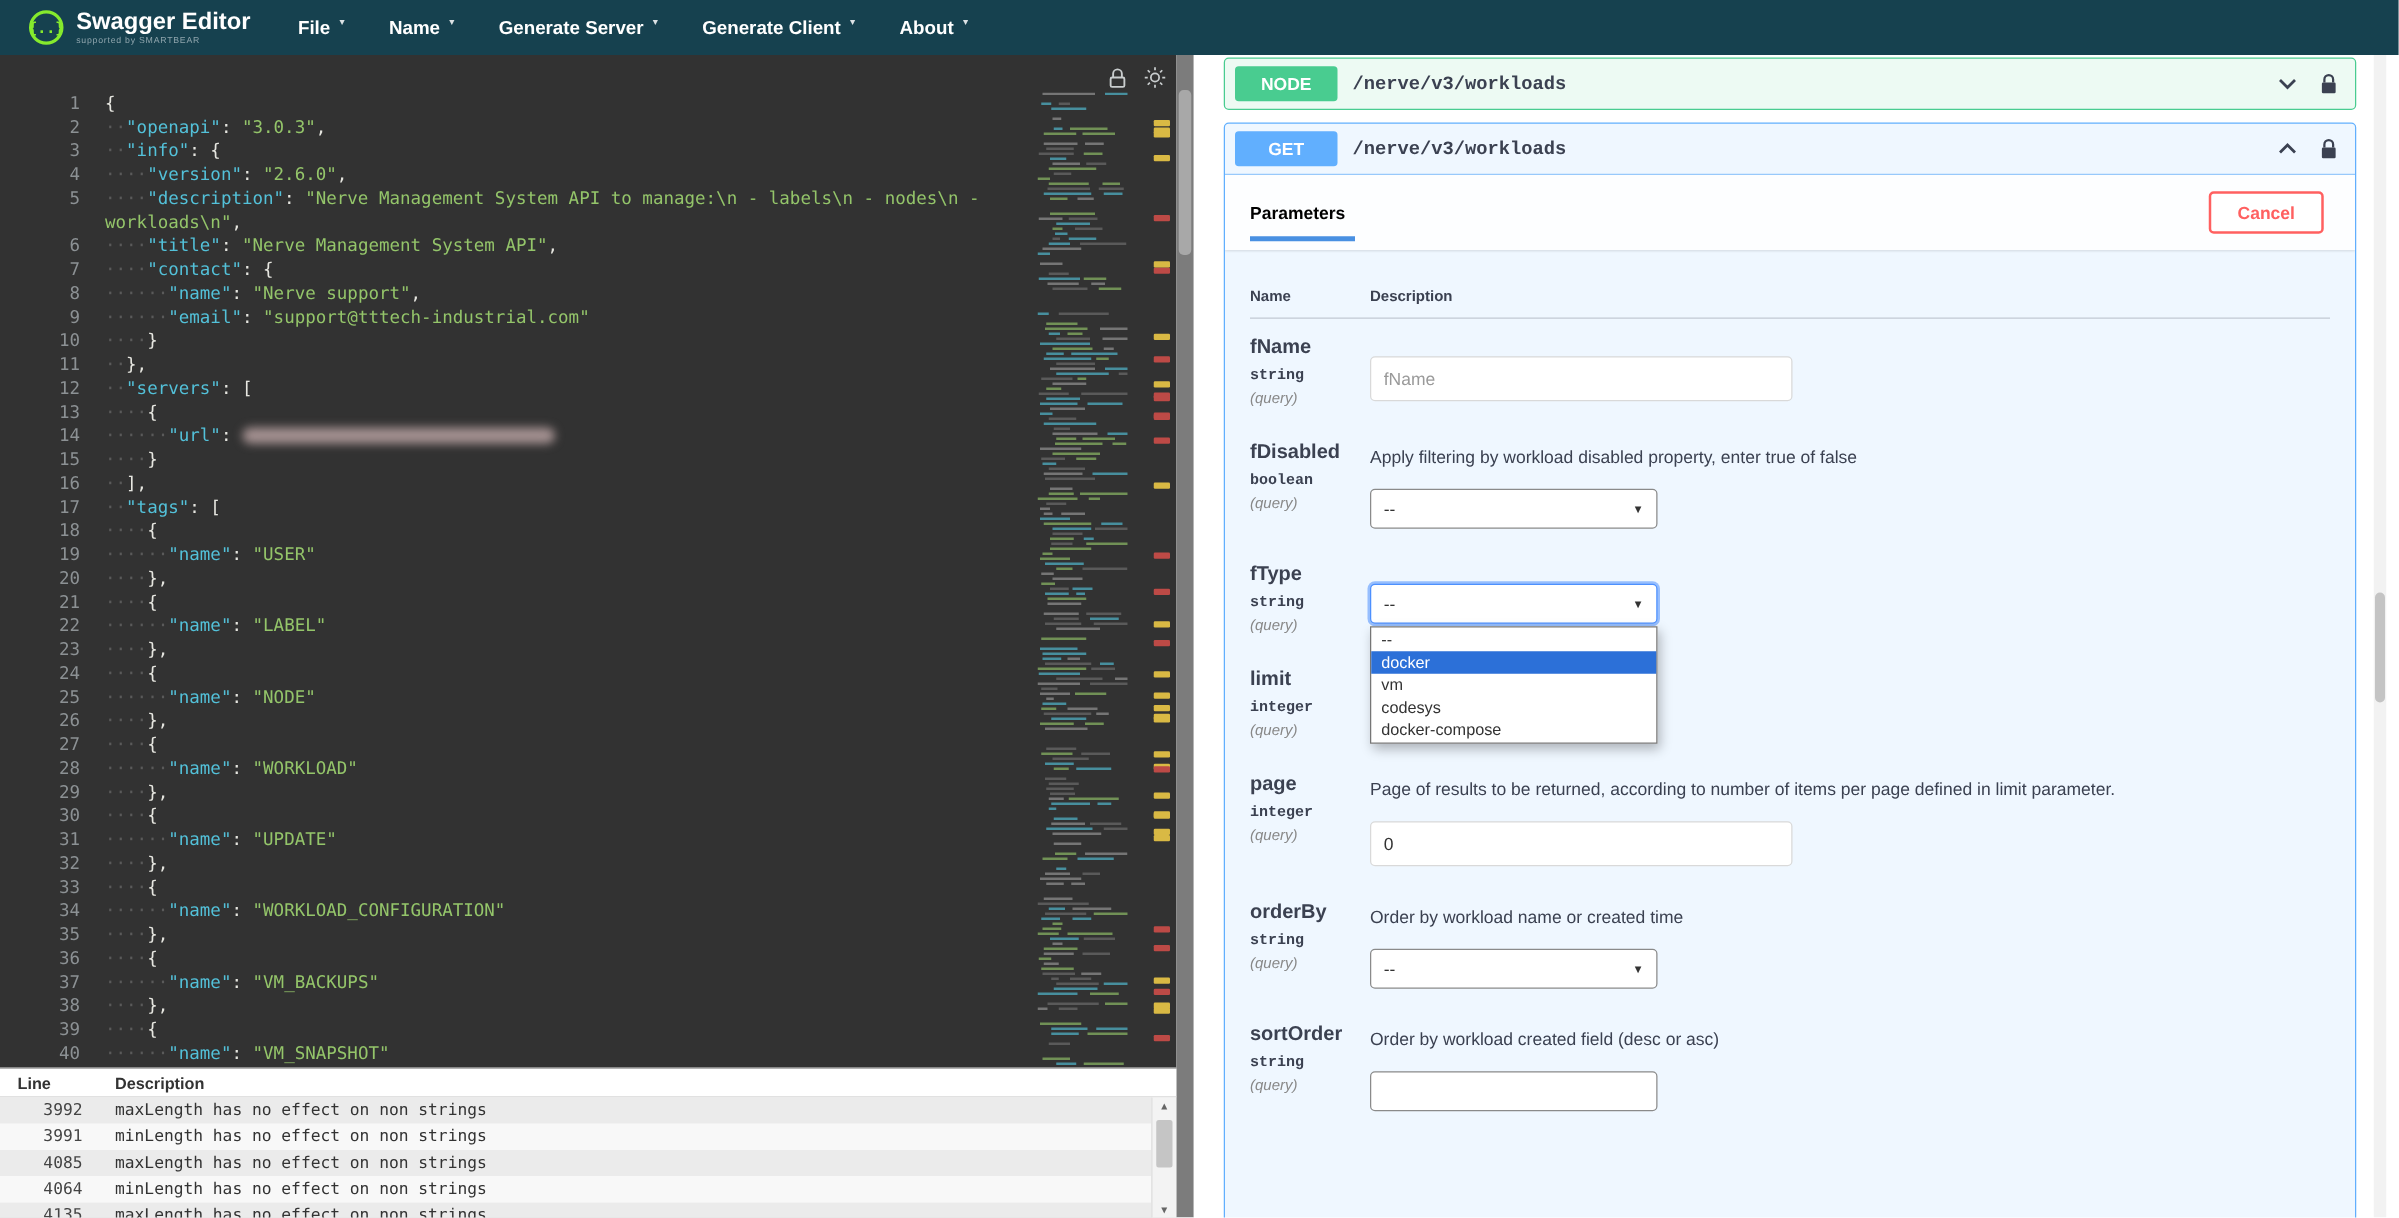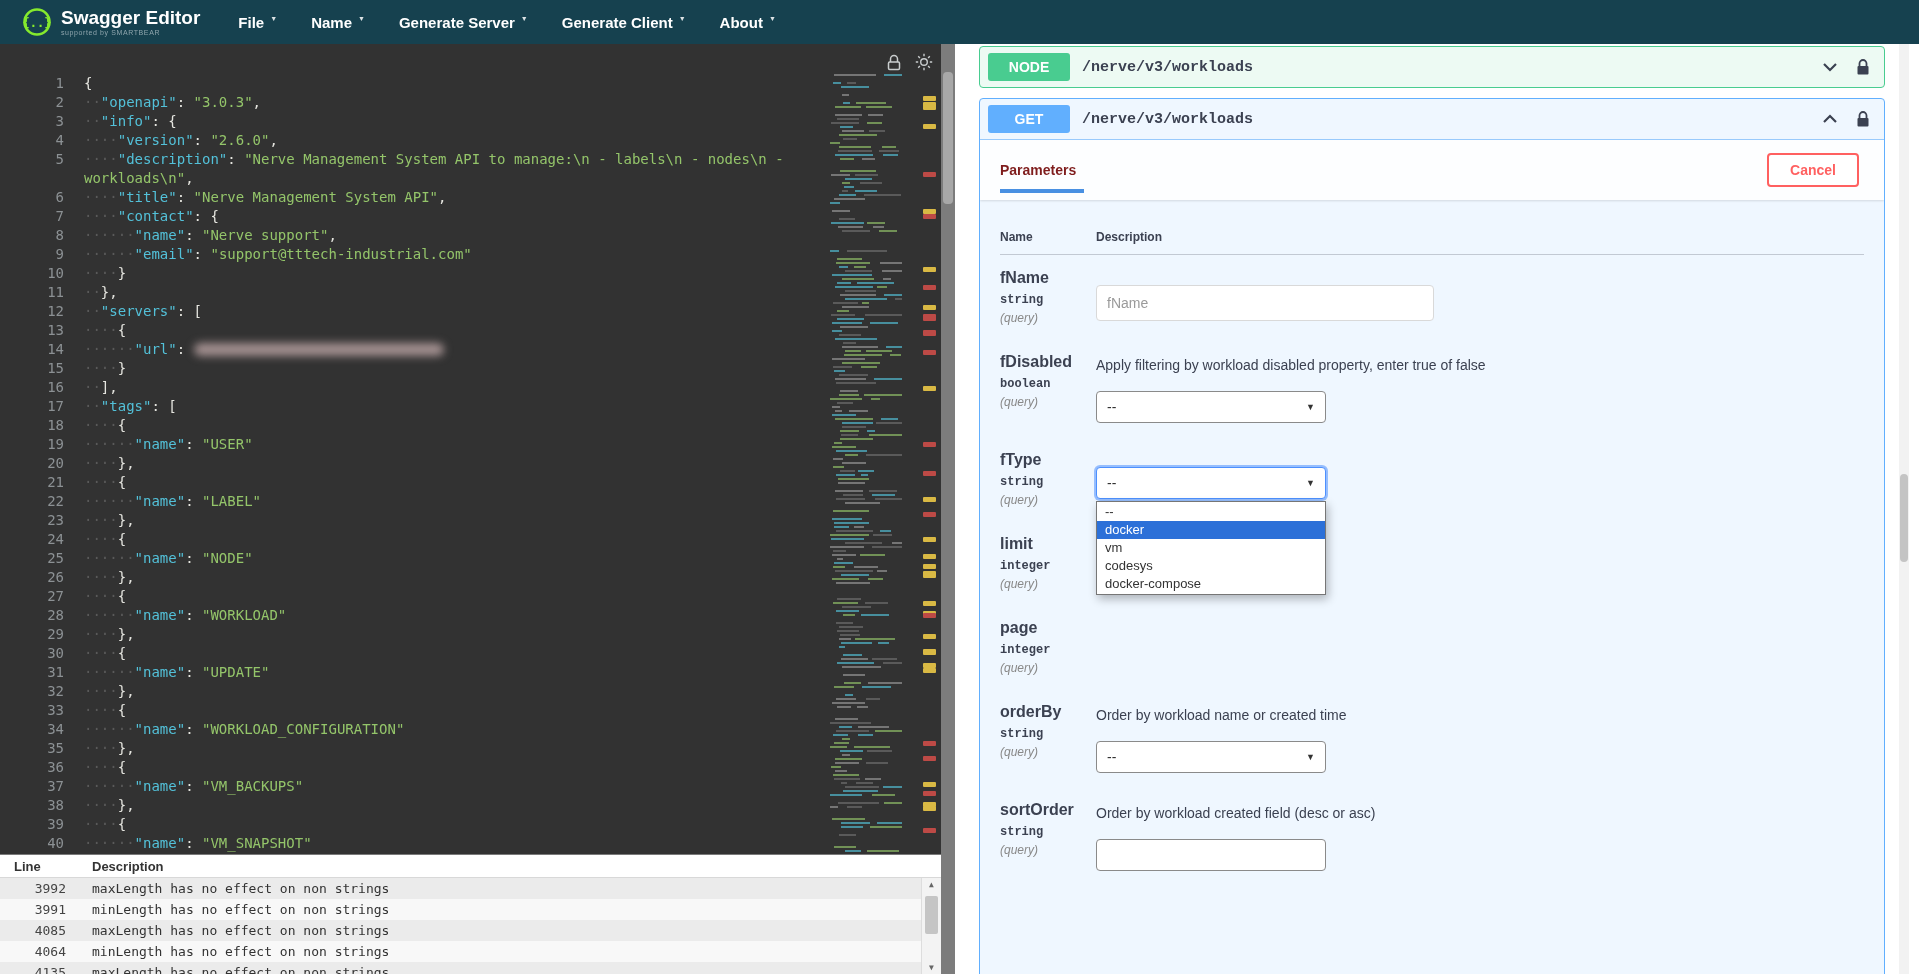--- a/index.html
+++ b/index.html
@@ -73,21 +73,21 @@
   .path{margin-left:12px;font-size:15px;font-weight:700;color:#3b4151;}
   .spacer{flex:1;}
   .op-icon{margin-left:18px;display:flex;align-items:center;}
   .opblock.get{margin-top:10px;height:900px;border:1px solid var(--get-blue);border-radius:4px;
     background:#eff7ff;overflow:hidden;}
   .op-head{height:40px;display:flex;align-items:center;padding:0 14px 0 8px;
     border-bottom:1px solid rgba(97,175,254,.6);}
   .op-desc{padding:25px 20px 18px;font-size:14px;color:#3b4151;}
   .sec-head{position:relative;height:60px;background:rgba(255,255,255,.85);
     box-shadow:0 1px 2px rgba(0,0,0,.12);display:flex;align-items:center;padding:0 25px 0 20px;}
-  .tab{font-size:14px;font-weight:700;color:#7f1d1d;}
+  .tab{font-size:14px;font-weight:700;color:#000000;}
   .tab-underline{position:absolute;left:20px;bottom:7px;width:84px;height:4px;background:var(--tab-underline);}
   .cancel-btn{margin-left:auto;width:92px;height:34px;background:#fff;border:2px solid var(--cancel-red);
     border-radius:4px;color:var(--cancel-red);font-size:14px;font-weight:700;font-family:"Liberation Sans",sans-serif;}
 
   .params{padding:0 20px;}
   .thead{display:grid;grid-template-columns:96px 1fr;padding:30px 0 10px;
     border-bottom:1px solid rgba(59,65,81,.25);font-size:12px;font-weight:700;color:#3b4151;}
   .prow{display:grid;grid-template-columns:96px 1fr;padding:14px 0;}
   .pname{font-size:16px;font-weight:700;color:#3b4151;}
   .ptype{font-size:12px;font-family:"Liberation Mono",monospace;color:#3b4151;margin-top:6px;font-weight:700;}
@@ -920,20 +920,24 @@
                 <div class="ptype" data-interactable="false">integer</div>
                 <div class="pin" data-interactable="false">(query)</div>
               </div>
             </div>
             <div class="prow" data-interactable="false">
               <div class="pname-col" data-interactable="false">
                 <div class="pname" data-interactable="false">page</div>
                 <div class="ptype" data-interactable="false">integer</div>
                 <div class="pin" data-interactable="false">(query)</div>
               </div>
+              <div class="pdesc-col" data-interactable="false">
+                <p class="pdesc" data-interactable="false">Page of results to be returned, according to number of items per page defined in limit parameter.</p>
+                <div class="ctrl" data-interactable="false"><input class="pinput" data-interactable="true" type="text" value="0" style=""></div>
+              </div>
             </div>
             <div class="prow" data-interactable="false">
               <div class="pname-col" data-interactable="false">
                 <div class="pname" data-interactable="false">orderBy</div>
                 <div class="ptype" data-interactable="false">string</div>
                 <div class="pin" data-interactable="false">(query)</div>
               </div>
               <div class="pdesc-col" data-interactable="false">
                 <p class="pdesc" data-interactable="false">Order by workload name or created time</p>
                 <div class="ctrl" data-interactable="false">

